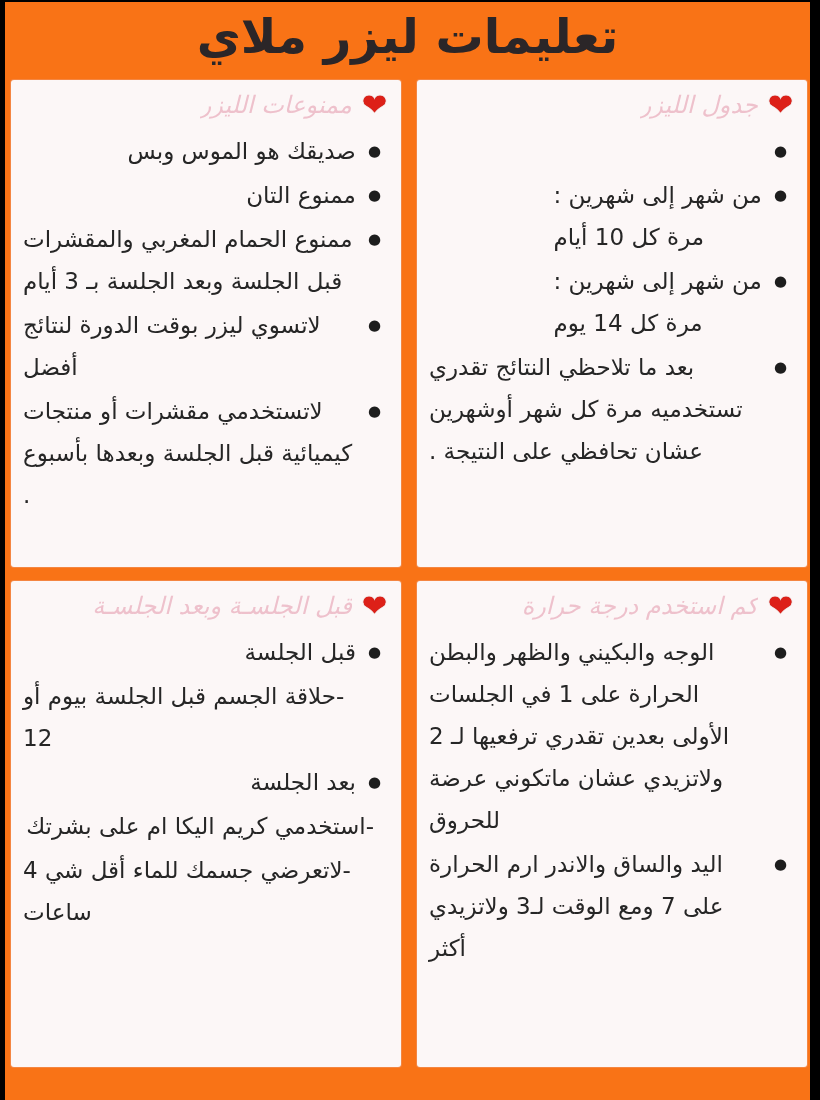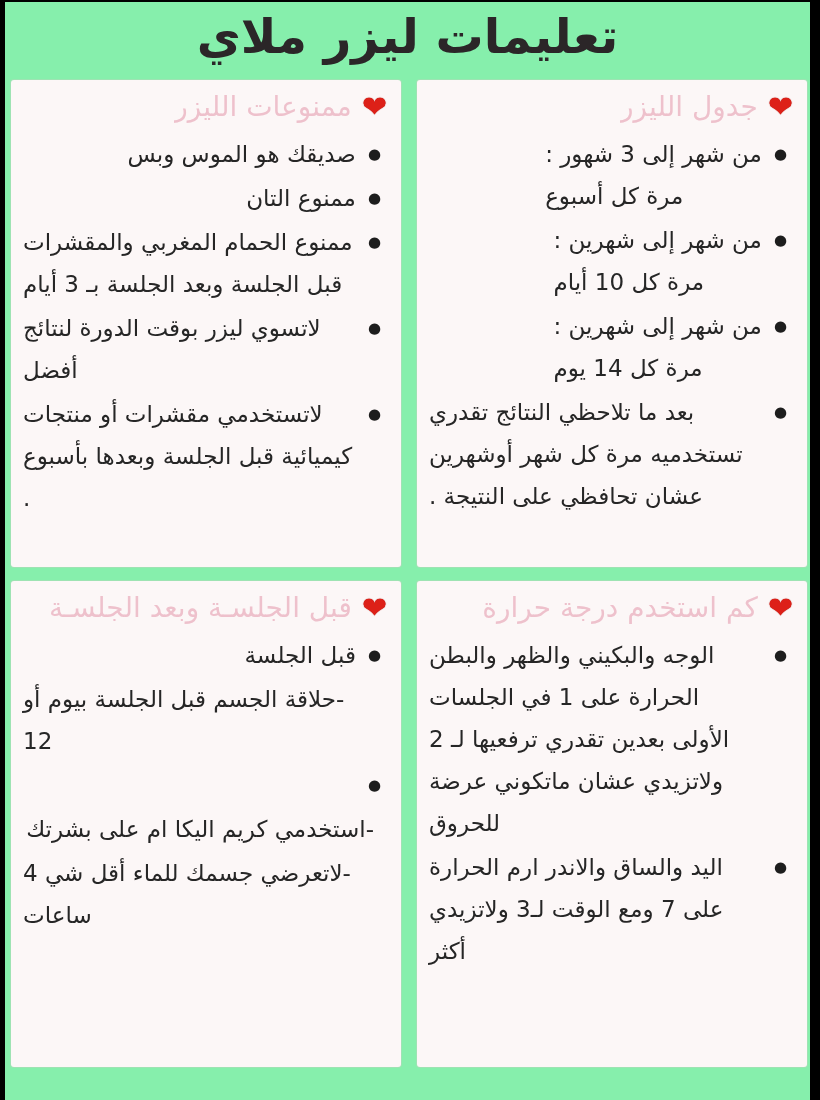--- a/index.html
+++ b/index.html
@@ -3,21 +3,21 @@
 <meta charset="utf-8">
 <style>
   html,body{margin:0;padding:0;}
   body{
     width:820px;height:1100px;position:relative;
     background:#000;overflow:hidden;
     font-family:"DejaVu Sans",sans-serif;
   }
   .photo{
     position:absolute;left:5px;right:10px;top:2px;bottom:0;
-    background:#86efac;
+    background:#f97316;
   }
   .page-title{
     direction:rtl;text-align:center;
     padding-top:6px;height:72px;
     font-size:48px;font-weight:600;color:#2b2628;
     letter-spacing:1px;
     font-family:"DejaVu Serif","DejaVu Sans",serif;
   }
   .grid{
     direction:rtl;
@@ -36,22 +36,22 @@
   .card-head{
     display:flex;flex-direction:row;align-items:center;
     gap:10px;margin-bottom:10px;direction:rtl;
   }
   .heart{
     font-size:30px;line-height:30px;color:#dd2018;
     text-shadow:0 0 1px #a51510;
     flex:0 0 auto;
   }
   .card-heading{
-    font-size:28px;color:#ecb8c5;opacity:.85;
-    letter-spacing:1px;
+    font-size:24px;color:#ecb8c5;opacity:.85;
+    font-style:italic;letter-spacing:1px;
     white-space:nowrap;overflow:hidden;
   }
   .items{direction:rtl;}
   .item{
     display:flex;direction:rtl;align-items:flex-start;
     margin:0 6px 2px 0;
   }
   .item .bullet{
     flex:0 0 auto;font-size:15px;line-height:42px;
     color:#1d1d1d;margin-left:12px;
@@ -73,22 +73,20 @@
   <div class="grid">
 
     <div class="card">
       <div class="card-head">
         <span class="heart">❤</span>
         <span class="card-heading">جدول الليزر</span>
       </div>
       <div class="items">
         <div class="item">
           <span class="bullet">●</span>
-          <span class="txt">من شهر إلى 3 شهور :
-مرة كل أسبوع</span>
         </div>
         <div class="item">
           <span class="bullet">●</span>
           <span class="txt">من شهر إلى شهرين :
 مرة كل 10 أيام</span>
         </div>
         <div class="item">
           <span class="bullet">●</span>
           <span class="txt">من شهر إلى شهرين :
 مرة كل 14 يوم</span>
@@ -154,20 +152,21 @@
       <div class="items">
         <div class="item">
           <span class="bullet">●</span>
           <span class="txt">قبل الجلسة</span>
         </div>
         <div class="item plain">
           <span class="txt">-حلاقة الجسم قبل الجلسة بيوم أو 12</span>
         </div>
         <div class="item">
           <span class="bullet">●</span>
+          <span class="txt">بعد الجلسة</span>
         </div>
         <div class="item plain">
           <span class="txt">-استخدمي كريم اليكا ام على بشرتك</span>
         </div>
         <div class="item plain">
           <span class="txt">-لاتعرضي جسمك للماء أقل شي 4 ساعات</span>
         </div>
       </div>
     </div>
 

